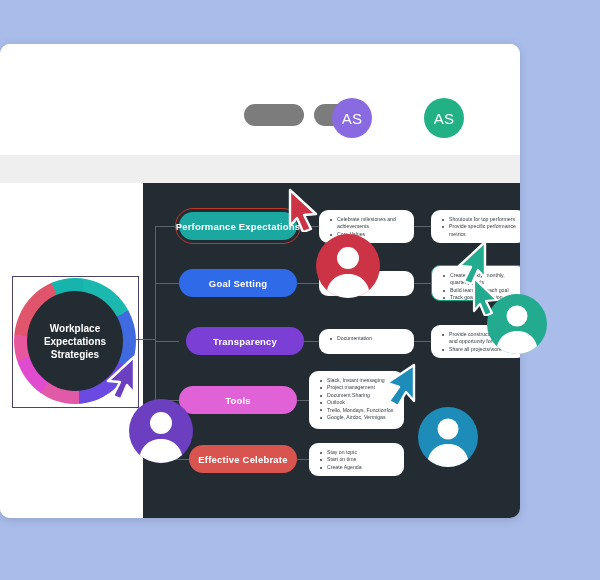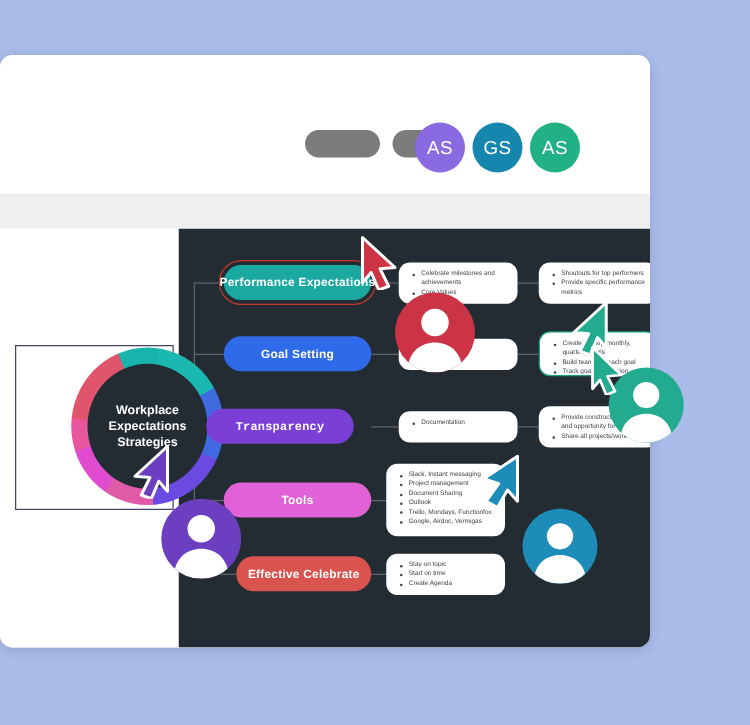--- a/index.html
+++ b/index.html
@@ -53,21 +53,21 @@
     border-radius:50%;
     background:conic-gradient(from 8deg,
        #1bb8b0 0deg 52deg,
        #3f6ae0 52deg 108deg,
        #6a4ae0 108deg 168deg,
        #e05aa8 168deg 205deg,
        #e14bd0 205deg 243deg,
        #e8579d 243deg 268deg,
        #e0556c 268deg 330deg,
        #17b4ad 330deg 360deg);
-    display:flex;align-items:center;justify-content:center;margin-left:43px;
+    display:flex;align-items:center;justify-content:center;
   }
   .hub-inner{
     width:96px;height:100px;border-radius:50%;background:#232b33;
     display:flex;align-items:center;justify-content:center;text-align:center;
   }
   .hub-inner span{
     color:#fff;font-size:10px;font-weight:bold;line-height:13px;
   }
 
   
@@ -121,23 +121,20 @@
   <div class="window">
 
     <div class="topbar"></div>
 
     <div class="pill p1"></div>
     <div class="pill p2"></div>
 
     <div class="avatar-chip" style="left:332px;background:#8a6ae0;">
       <span>AS</span>
     </div>
-    <div class="avatar-chip" style="left:378px;background:#1786ae;">
-      <span>GS</span>
-    </div>
     <div class="avatar-chip" style="left:424px;background:#22b184;">
       <span>AS</span>
     </div>
 
     <div class="strip"></div>
     <div class="leftpane"></div>
 
     <div class="canvas"></div>
 
     <div class="conn" style="left:155px;top:183px;width:1px;height:233px;"></div>
@@ -165,21 +162,21 @@
         <span><span>Workplace</span><br><span>Expectations</span><br><span>Strategies</span></span>
       </div>
     </div>
 
     <div class="node" style="left:179px;top:225px;width:118px;background:#2f6ae8;">
       <span>Goal Setting</span>
     </div>
     <div class="node sel" style="left:179px;top:168px;width:118px;background:#1aa8a0;">
       <span>Performance Expectations</span>
     </div>
-    <div class="node" style="left:165px;top:283px;width:118px;background:#7c3fd6;font-family:Liberation Mono, monospace;">
+    <div class="node" style="left:186px;top:283px;width:118px;background:#7c3fd6;">
       <span>Transparency</span>
     </div>
     <div class="node" style="left:179px;top:342px;width:118px;background:#e062d6;">
       <span>Tools</span>
     </div>
     <div class="node" style="left:189px;top:401px;width:108px;background:#d9534f;">
       <span>Effective Celebrate</span>
     </div>
 
     <div class="card" style="left:319px;top:166px;width:95px;height:33px;">

